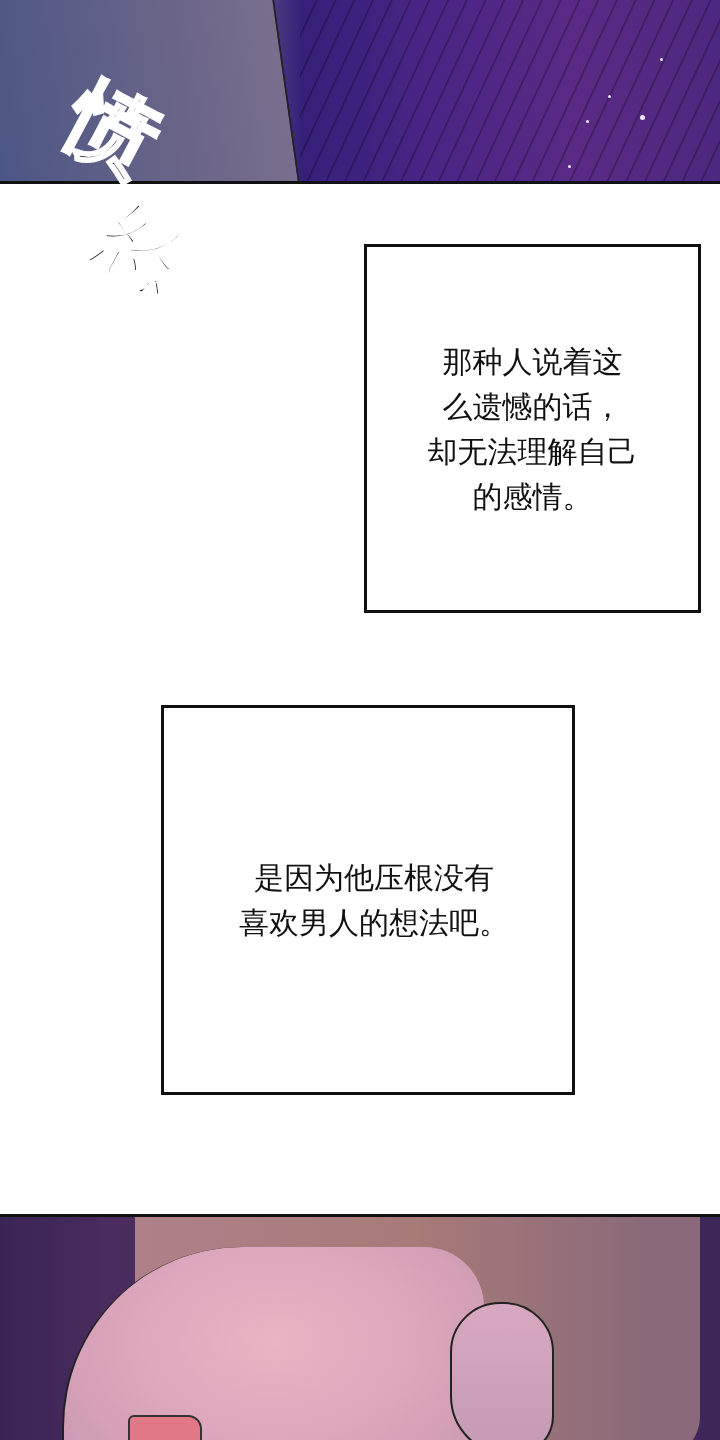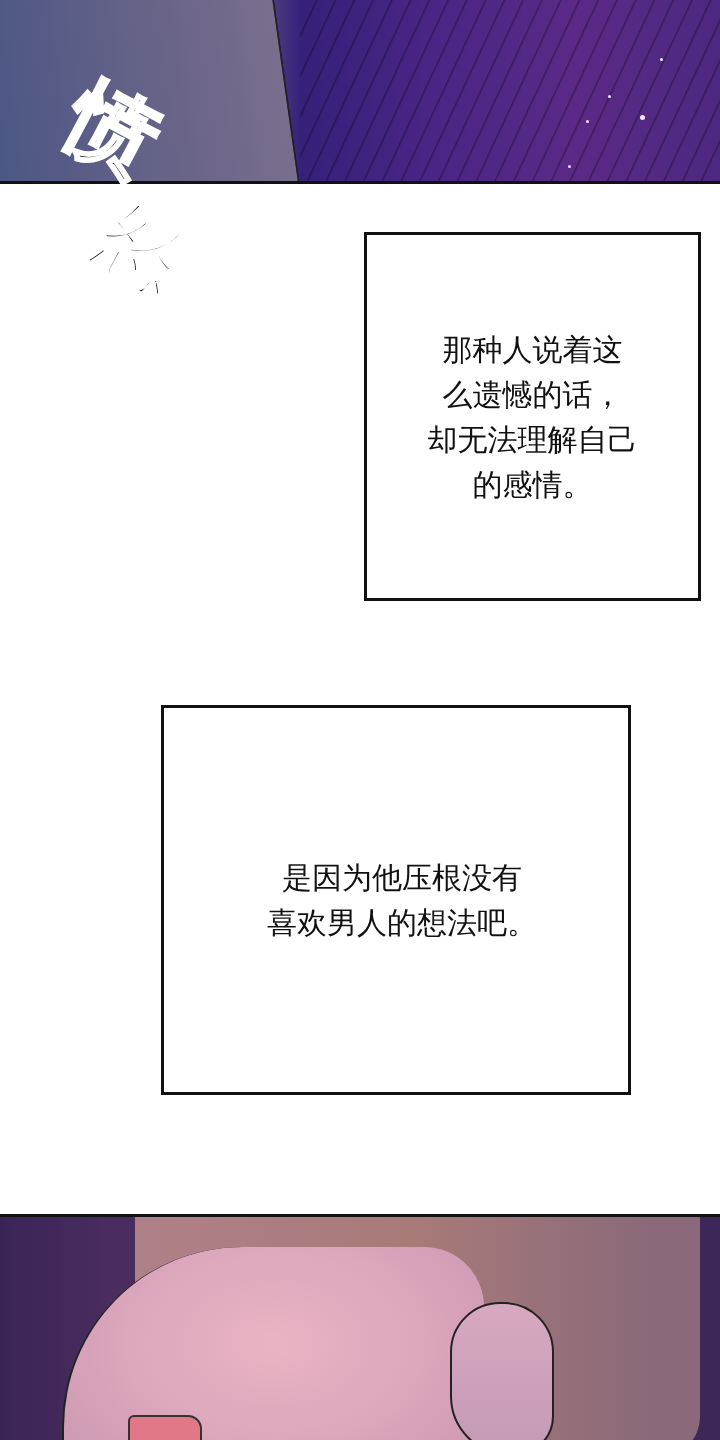--- a/index.html
+++ b/index.html
@@ -38,22 +38,22 @@
     .sfx span { display: block; }
     .sfx .c2 { margin-left: 80px; margin-top: 6px; }
     .textbox {
       position: absolute; background: #fff; border: 3px solid #111;
       box-sizing: border-box; display: flex; align-items: center; justify-content: center;
     }
     .textbox .txt {
       font-family: "DejaVu Sans", sans-serif; font-size: 30px; line-height: 45px;
       color: #111; text-align: center; white-space: pre-line;
     }
-    .box1 { left: 364px; top: 232px; width: 337px; height: 369px; }
-    .box2 { left: 161px; top: 705px; width: 470px; height: 390px; padding-left: 12px; }
+    .box1 { left: 364px; top: 244px; width: 337px; height: 369px; }
+    .box2 { left: 161px; top: 705px; width: 414px; height: 390px; padding-left: 12px; }
     .panel-bottom {
       position: absolute; left: 0; top: 1214px; width: 720px; height: 226px;
       background: linear-gradient(90deg, #3a2456 0%, #4a2c5e 15%, #3d2658 100%);
       border-top: 3px solid #111;
       overflow: hidden;
     }
     .hair {
       position: absolute; left: 135px; top: 0; width: 565px; height: 240px;
       background: linear-gradient(90deg, #b08088, #a87a78 50%, #8a6a7a 90%);
       border-radius: 0 0 40px 0;

